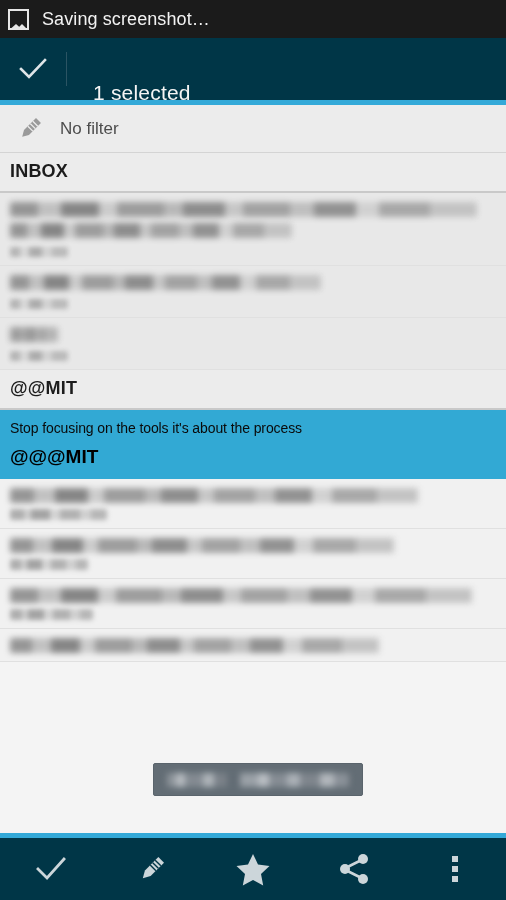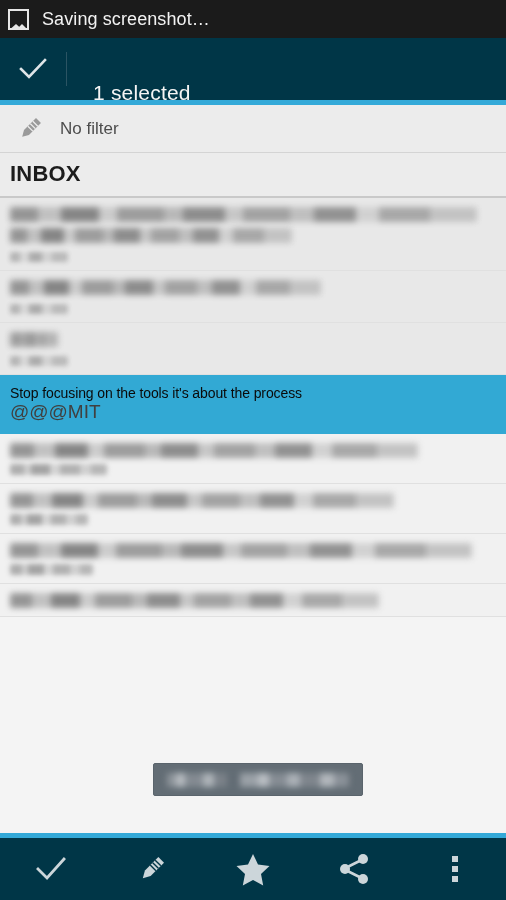--- a/index.html
+++ b/index.html
@@ -124,21 +124,21 @@
   
   .list {
     flex: 1 1 auto;
     overflow: hidden;
     background: #f4f4f4;
     position: relative;
   }
   .section-header {
     background: #ececec;
     padding: 8px 10px 9px 10px;
-    font-size: 22px;
+    font-size: 18px;
     font-weight: bold;
     color: #1c1c1c;
     border-bottom: 2px solid #c9c9c9;
     letter-spacing: 0.2px;
   }
   .row {
     padding: 9px 10px 8px 10px;
     border-bottom: 1px solid #e0e0e0;
   }
   .row.inbox { background: #e8e8e8; }
@@ -182,23 +182,24 @@
     padding: 10px 10px 10px 10px;
   }
   .row.selected .sel-title {
     font-size: 14px;
     color: #0a0a0a;
     line-height: 1.15;
     letter-spacing: -0.1px;
   }
   .row.selected .sel-tag {
     font-size: 19px;
-    color: #404040;
+    color: #000000;
     line-height: 1.2;
-    margin-top: 0;
+    margin-top: 10px;
+    font-weight: bold;
   }
   .row.selected .sel-time {
     font-size: 14px;
     color: #141414;
     margin-top: 6px;
   }
 
   
   .toast {
     position: absolute;
@@ -300,20 +301,21 @@
     <div class="row inbox">
       <div class="blur-line t" style="width:64%;margin-bottom:9px"></div>
       <div class="blur-line stamp"></div>
     </div>
 
     <div class="row inbox">
       <div class="blur-line t" style="width:10%;margin-bottom:9px"></div>
       <div class="blur-line stamp"></div>
     </div>
 
+    <div class="section-header">@@MIT</div>
 
     <div class="row selected">
       <div class="sel-title">Stop focusing on the tools it's about the process</div>
       <div class="sel-tag">@@@MIT</div>
     </div>
 
 
     <div class="row computer">
       <div class="blur-line t" style="width:84%"></div>
       <div class="blur-line sub" style="width:20%;margin-bottom:0"></div>

